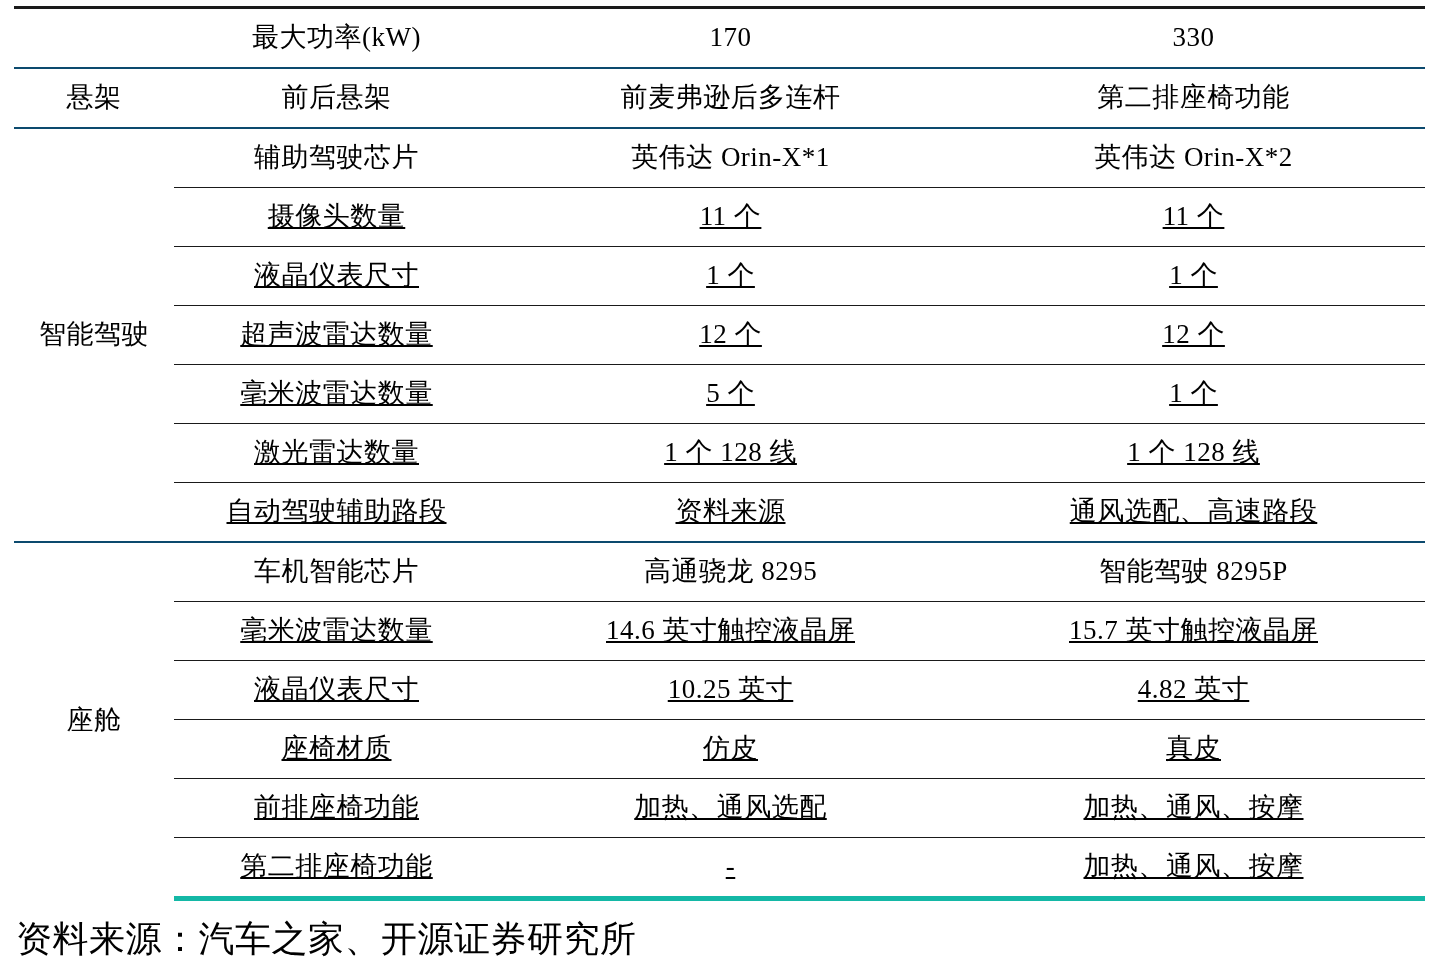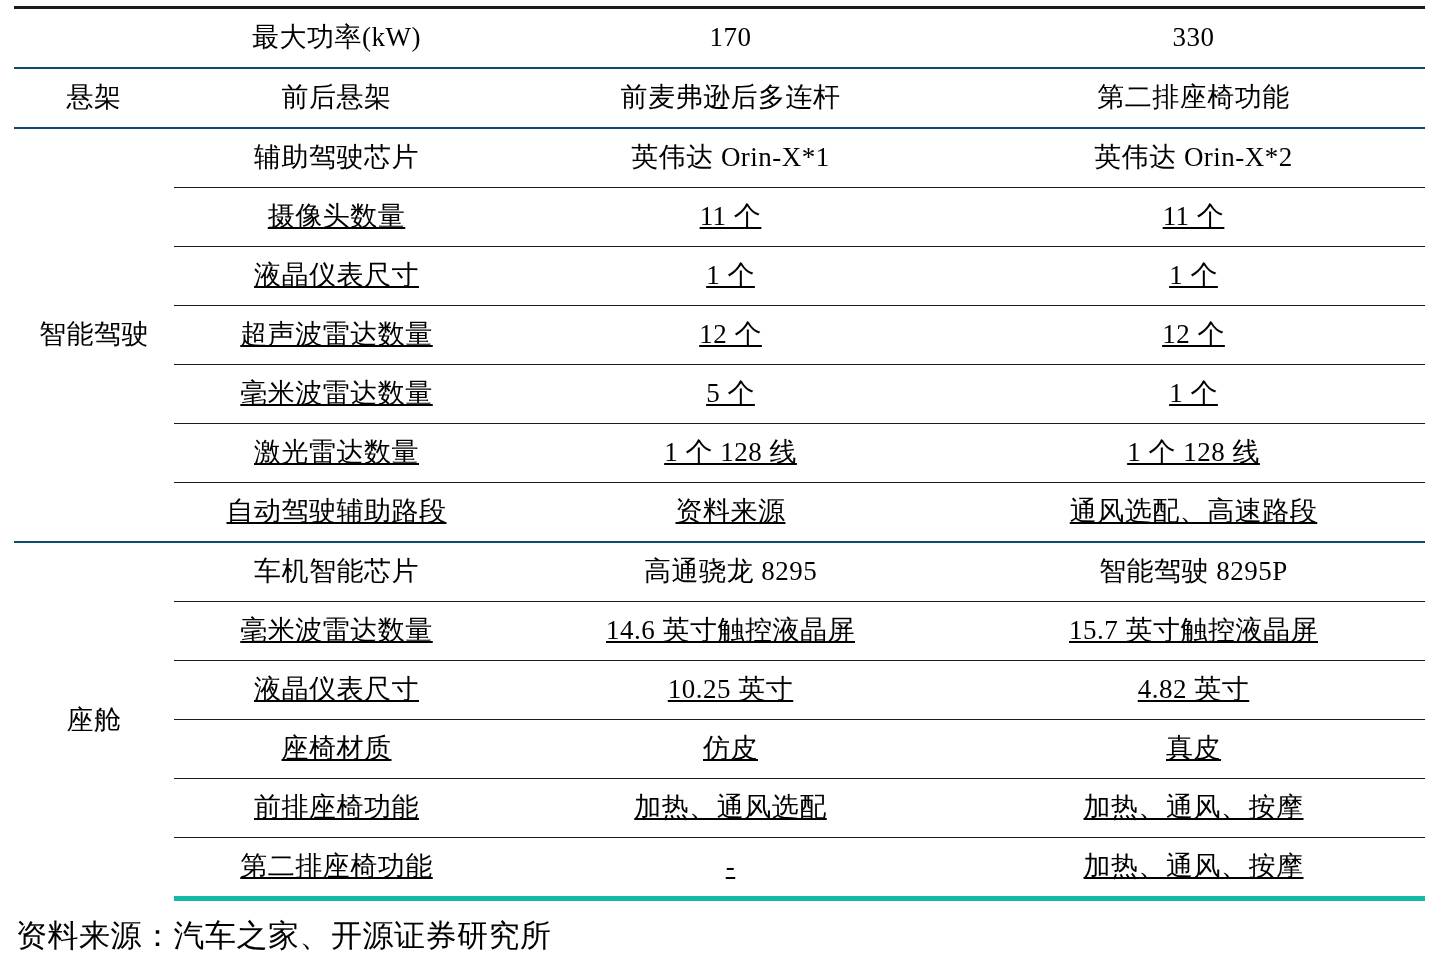--- a/index.html
+++ b/index.html
@@ -63,21 +63,21 @@
   }
   .rule-thick td {
     border-top: 2px solid #0c4a6e;
   }
   .rule-bottom-all td {
     border-bottom: 5px solid #14b8a6;
   }
 
   .source {
     margin-top: 14px;
-    font-size: 31px;
+    font-size: 36px;
     font-family: "Liberation Sans", "DejaVu Sans", sans-serif;
     letter-spacing: 0.5px;
     padding-left: 2px;
   }
   .dash {
     font-size: 28px;
   }
 </style>
 </head>
 <body>

